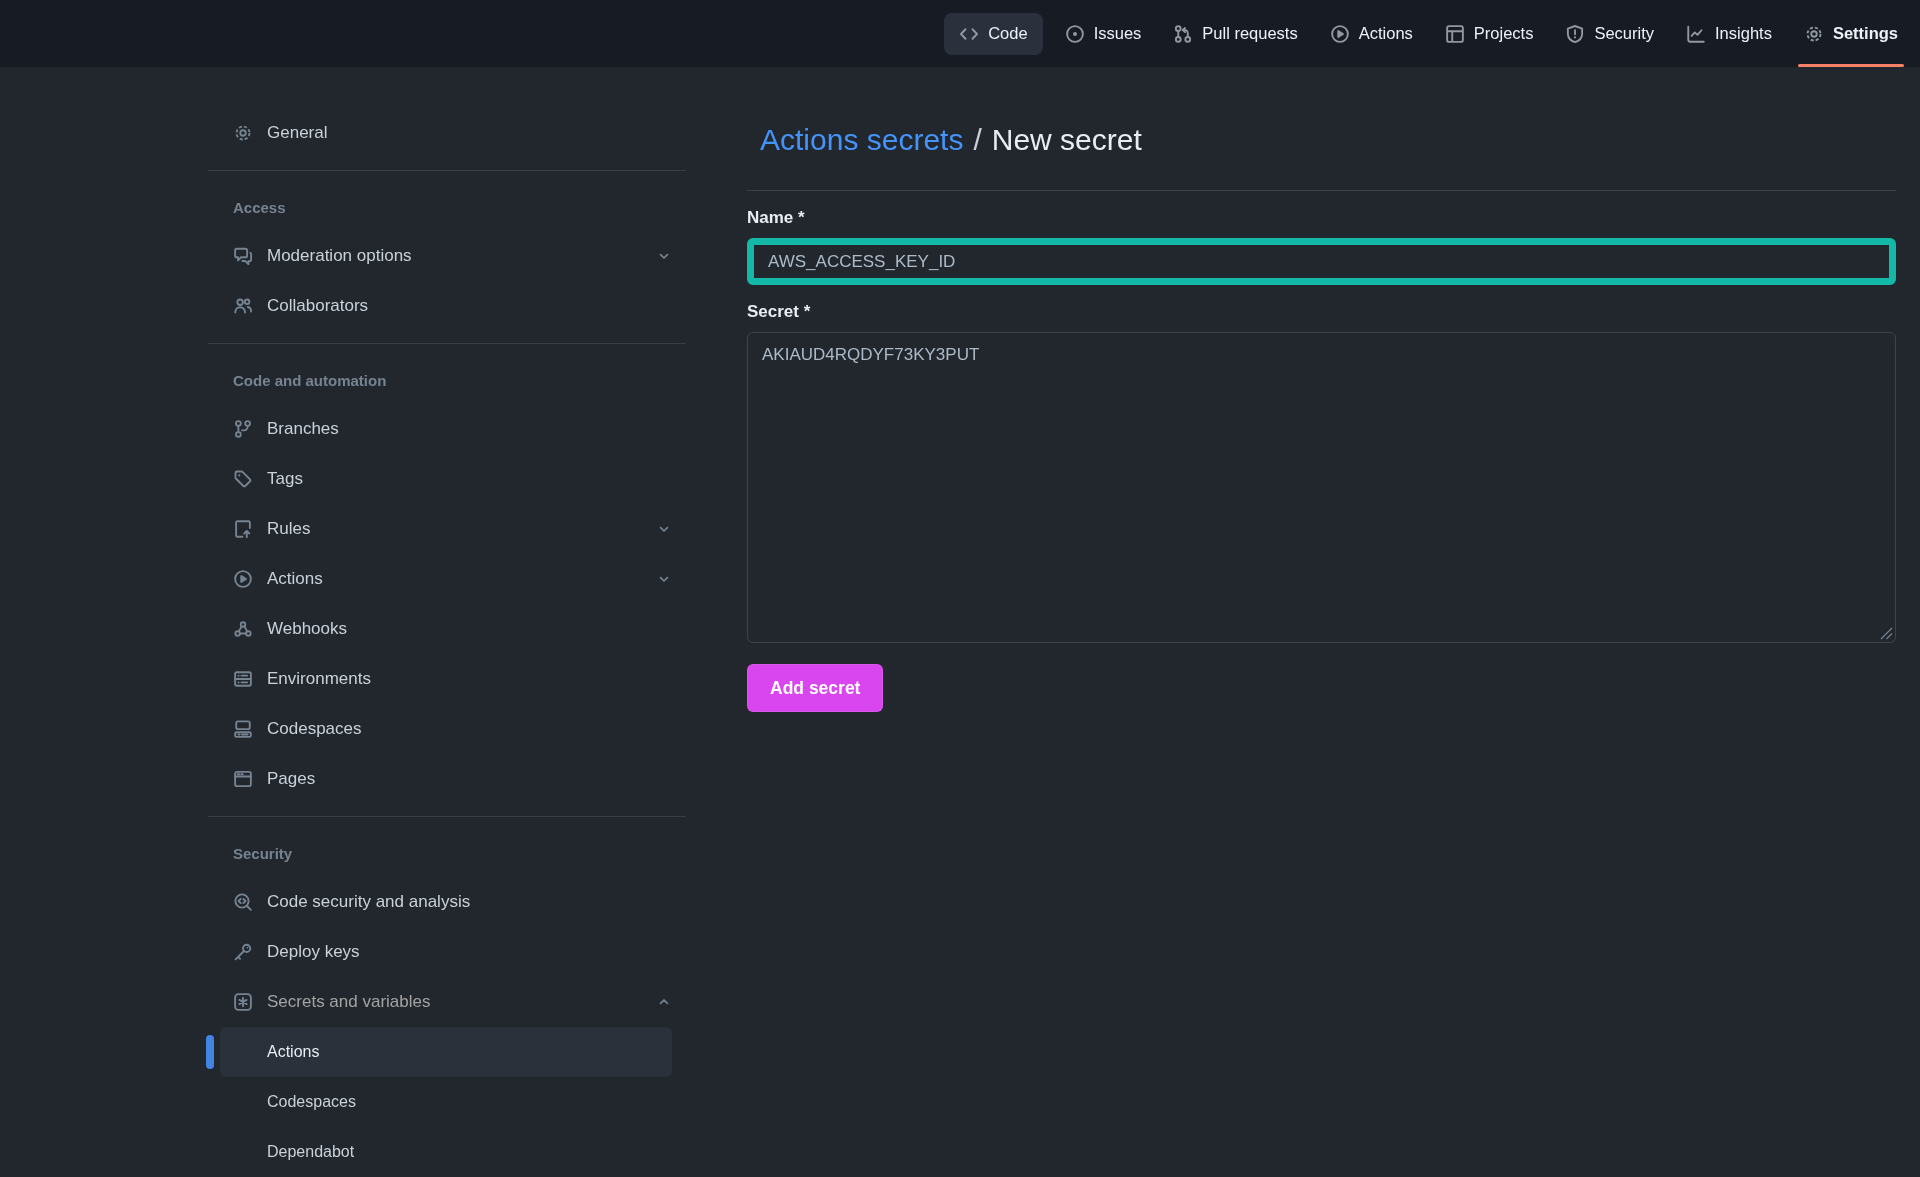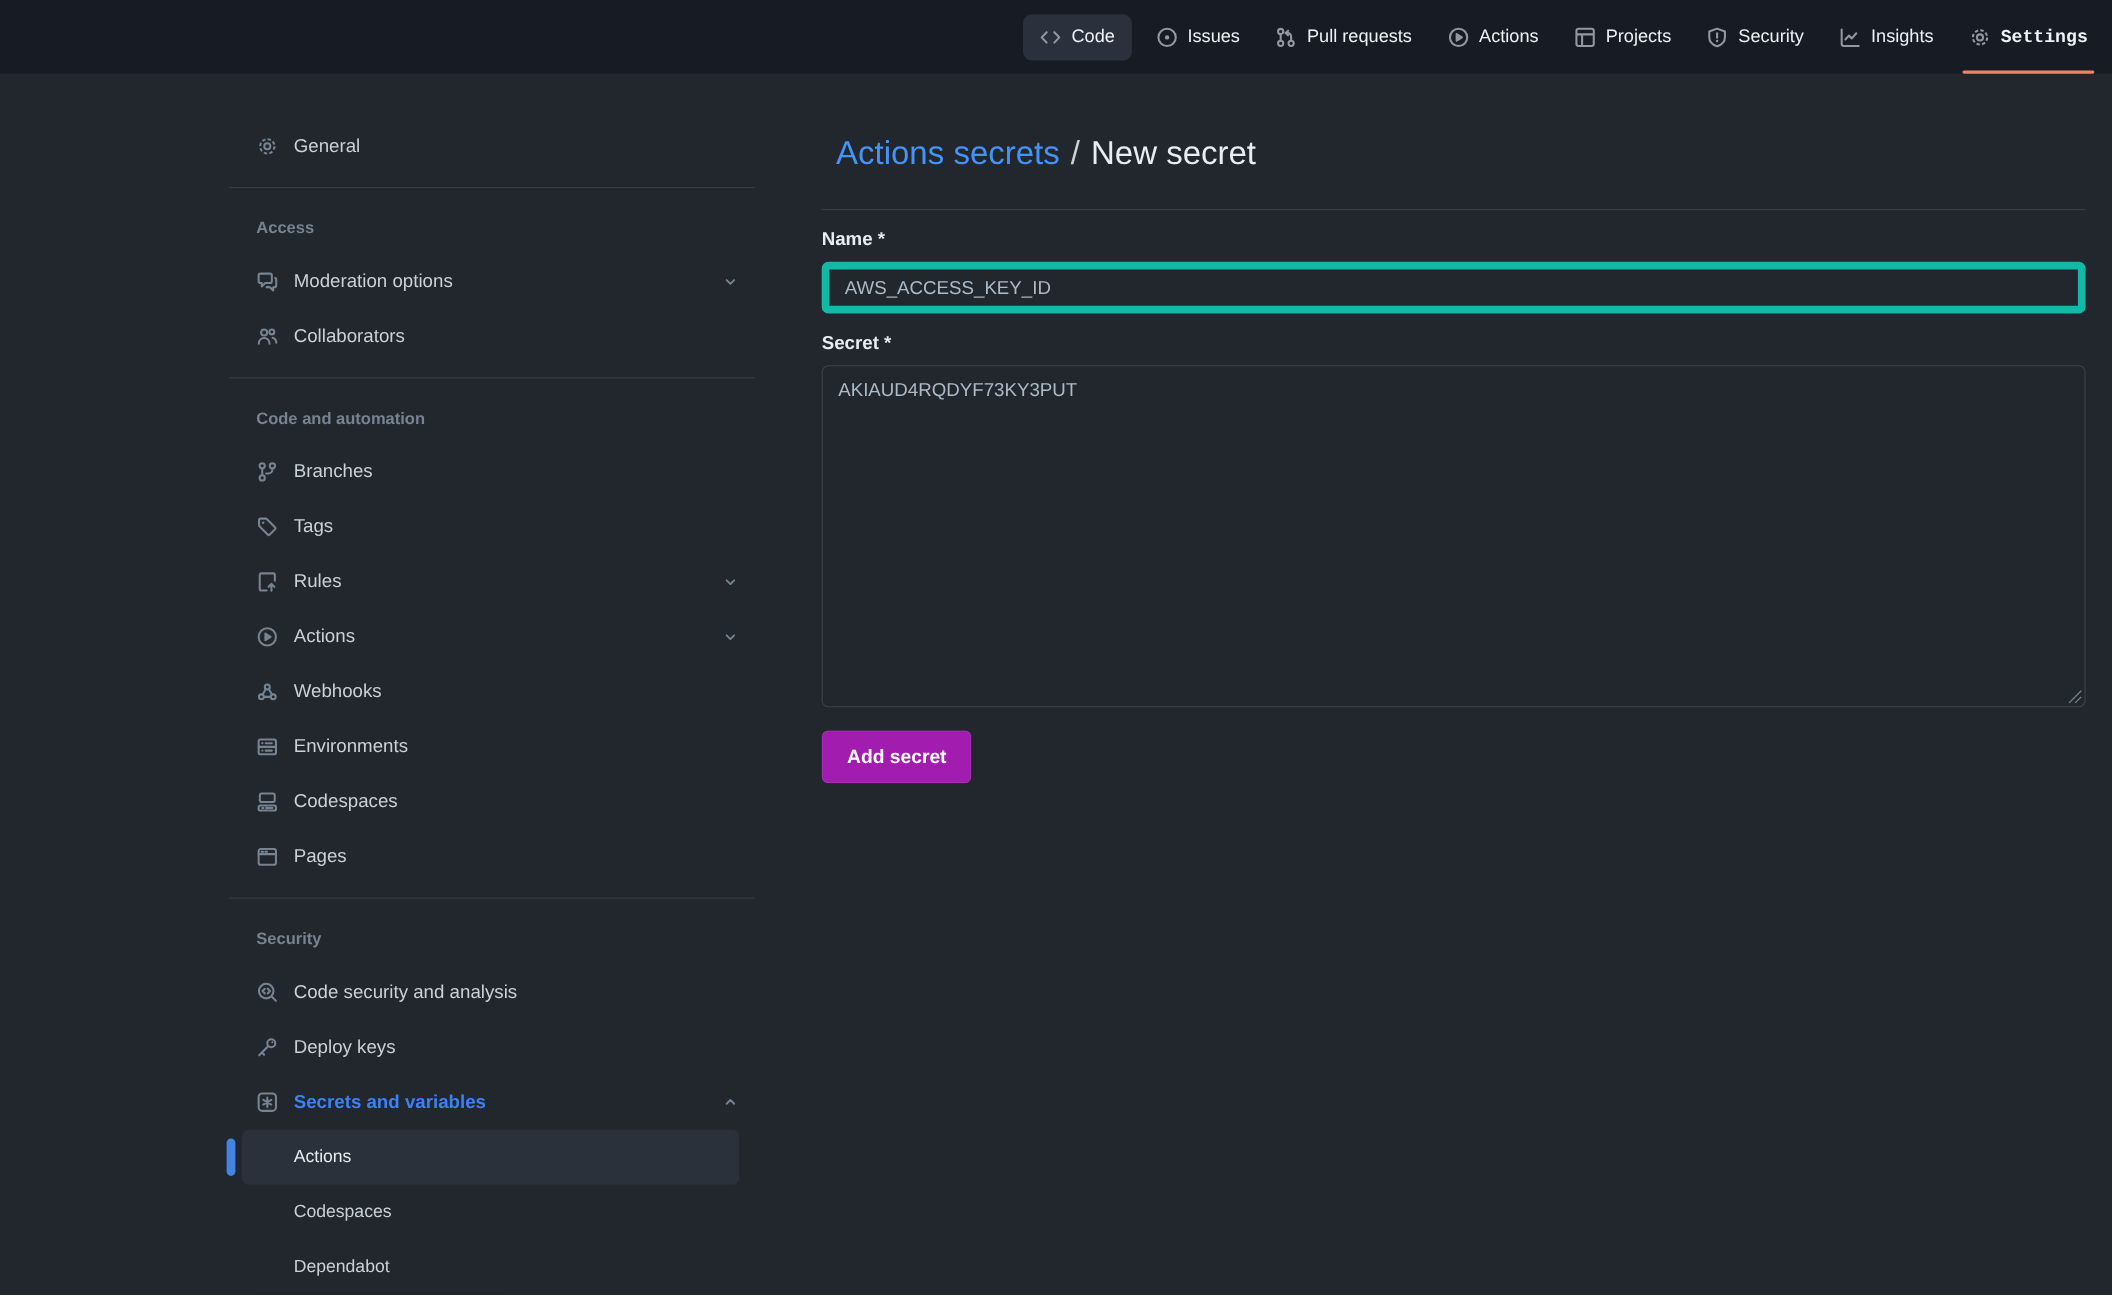--- a/index.html
+++ b/index.html
@@ -16,38 +16,38 @@
   .topnav {
     height:67px; background:#171c24; display:flex; align-items:stretch;
     padding-left:20px; position:relative;justify-content:flex-end;
   }
   .tab {
     display:flex; align-items:center; gap:9px; padding:0 10px; margin-right:12px;
     font-size:16.5px; color:#ecf2f8; cursor:pointer; position:relative;
   }
   .tab .ic { color:#9198a1; }
   .tab-pill { background:#2a313c; border-radius:8px; height:42px; align-self:center; padding:0 15px; }
-  .tab-selected { font-weight:700;font-family:Liberation Mono, monospace; }
+  .tab-selected { font-weight:700; }
   .tab-selected::after {
     content:""; position:absolute; left:4px; right:4px; bottom:0; height:3px;
     border-radius:3px; background:#f78166;
   }
 
   
   .page { display:flex; align-items:flex-start;gap:36px; }
 
   
   .sidebar { width:478px; margin-left:208px; padding-top:41px; flex:none; }
   .sb-row {
     height:50px; display:flex; align-items:center; padding:0 10px 0 25px;
     font-size:17px; color:#c9d1d9; border-radius:6px; cursor:pointer; position:relative;
   }
   .sb-row .ic { margin-right:14px; }
   .sb-row .chev { margin-left:auto; margin-right:4px; }
-  .sb-row-bold { font-weight:700; color:#3b82f6;text-align:right; }
+  .sb-row-bold { font-weight:400; color:#a3a3a3;text-align:right; }
   .sb-header { height:48px; display:flex; align-items:center; padding-left:25px;
     font-size:15px; font-weight:700; color:#768390; }
   .sb-divider { border-top:1px solid #373e47; margin:12px 0; }
   .sb-sub {
     height:50px; display:flex; align-items:center; margin-left:12px; margin-right:14px;
     padding-left:47px; font-size:16px; color:#c9d1d9; border-radius:6px; cursor:pointer; position:relative;
   }
   .sb-sub-selected { background:#2a313b; color:#e6edf3; }
   .sb-sub-selected .sel-bar {
     position:absolute; left:-14px; top:50%; transform:translateY(-50%);
@@ -68,21 +68,21 @@
   }
   .secret-wrap { position:relative; margin-top:8px; }
   .secret-area {
     width:100%; height:311px; background:transparent; resize:none;
     border:1px solid #3d444d; border-radius:6px; padding:12px 14px;
     font-size:17px; color:#adbac7; font-family:Liberation Sans, sans-serif; outline:none; display:block;
   }
   .resize-grip { position:absolute; right:3px; bottom:3px; }
   .btn-primary {
     margin-top:21px; height:48px; padding:0 22px; border:1px solid rgba(205,217,229,0.1);
-    border-radius:6px; background:#a21caf; color:#ffffff; font-size:17.5px; font-weight:700;
+    border-radius:6px; background:#d946ef; color:#ffffff; font-size:17.5px; font-weight:700;
     font-family:inherit; cursor:pointer; display:inline-flex; align-items:center;
   }
 </style>
 </head>
 <body>
 
 <nav class="topnav">
   <div class="tab tab-pill">
     <span class="ic">
         <svg width="20" height="20" viewBox="0 0 16 16" fill="none" stroke="currentColor" stroke-width="1.5" stroke-linecap="round" stroke-linejoin="round">

